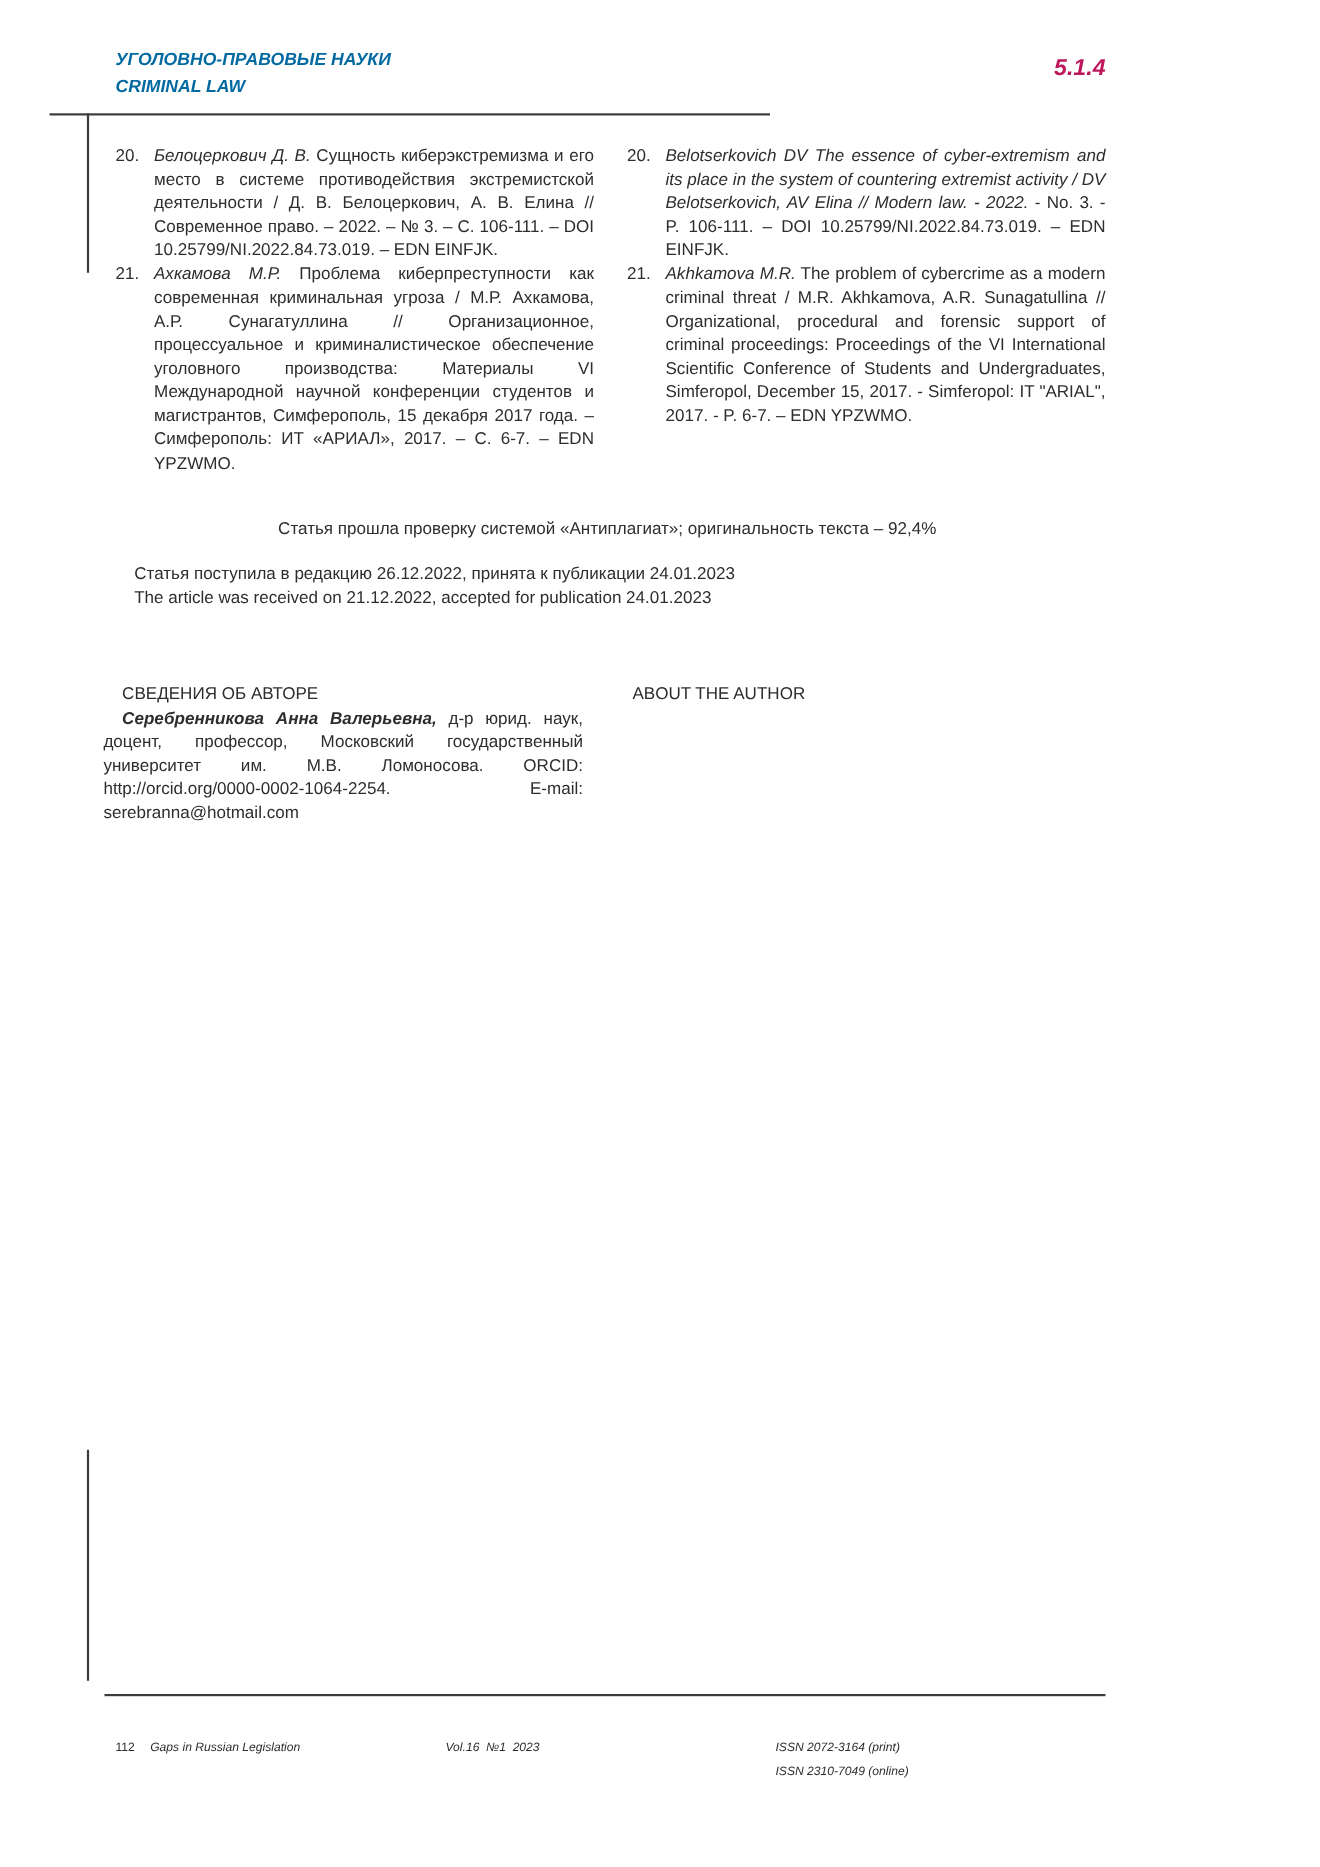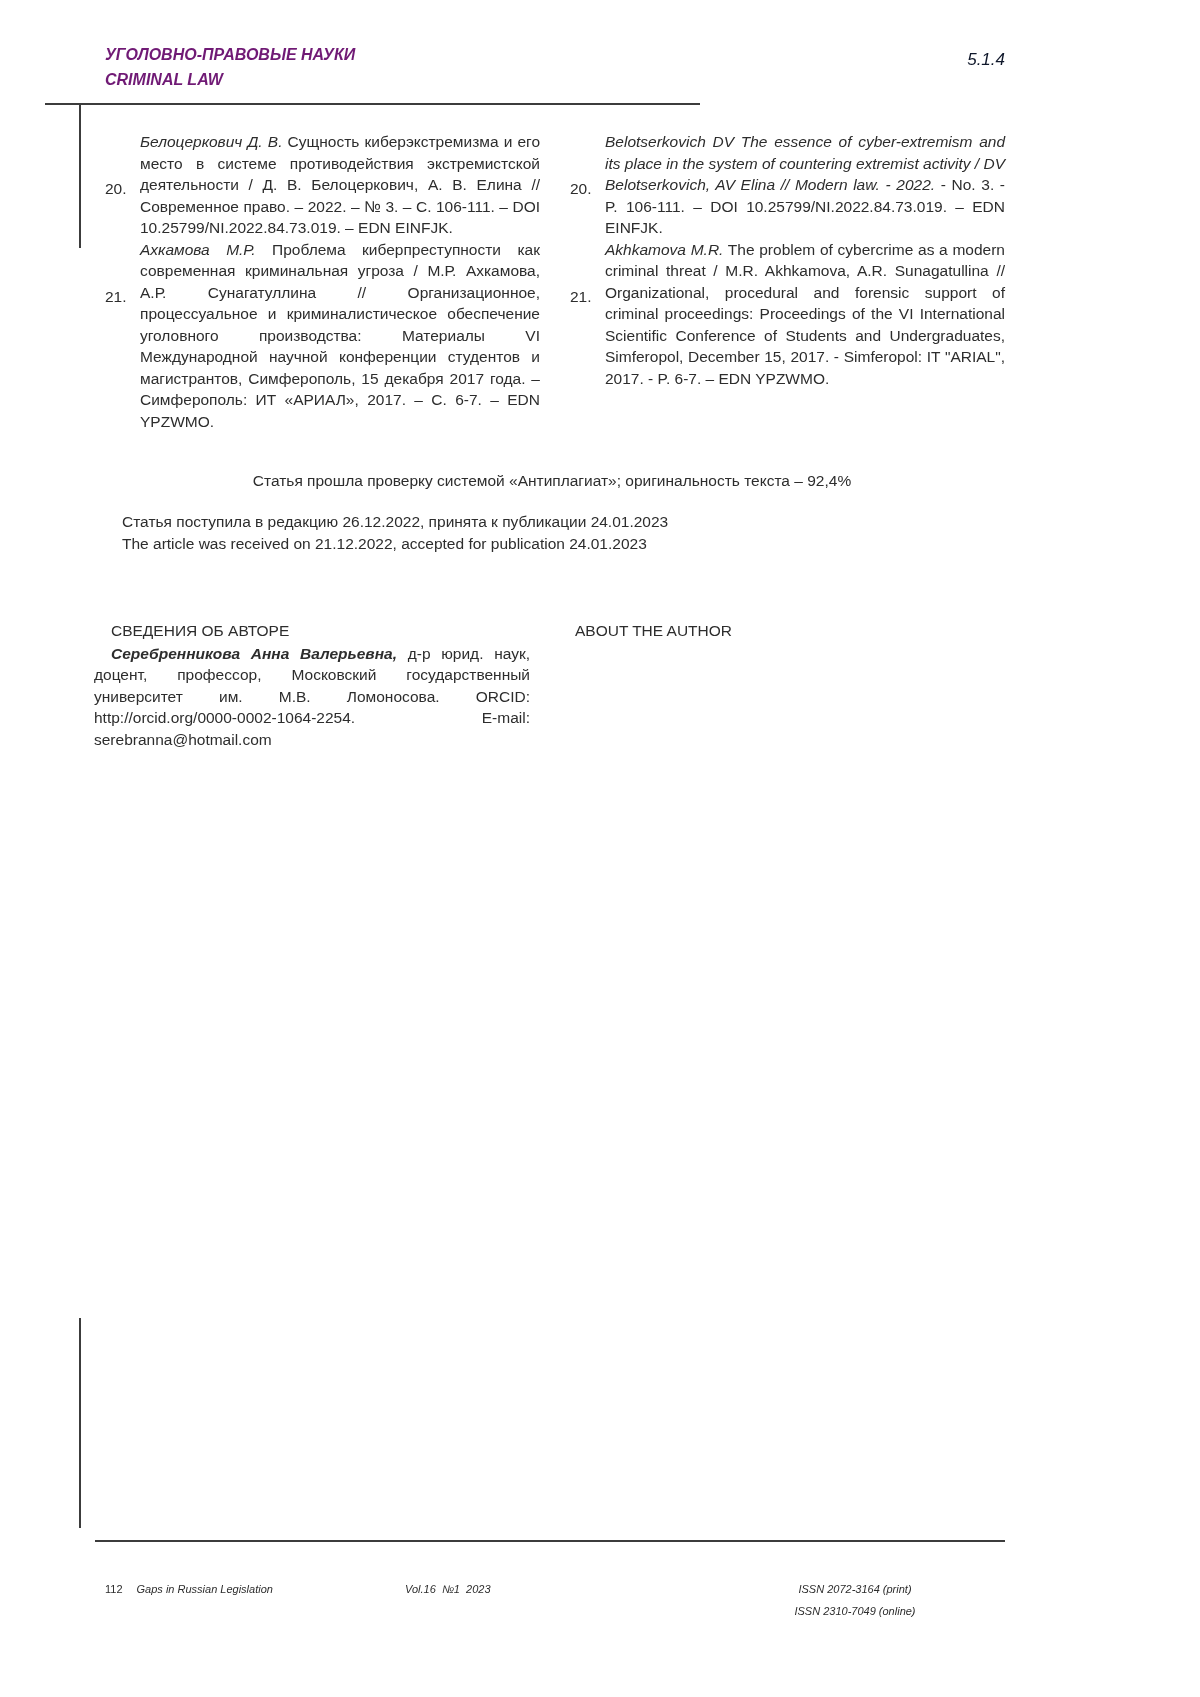--- a/index.html
+++ b/index.html
@@ -10,39 +10,39 @@
     height:1697px;
     background:#ffffff;
     font-family:"Liberation Sans","DejaVu Sans",sans-serif;
     color:#2d2d2d;
     overflow:hidden;
   }
   
   .hdr-rubric {
     position:absolute; left:105px; top:42px;
     font-size:16px; font-weight:bold; font-style:italic;
-    line-height:25px; color:#701a75;
+    line-height:25px; color:#0369a1;
   }
   .hdr-code {
     position:absolute; right:195px; top:50px;
-    font-size:17px; font-weight:normal; font-style:italic; color:#0f172a;
+    font-size:21px; font-weight:bold; font-style:italic; color:#be185d;
   }
   .rule-top { position:absolute; left:45px; top:103px; width:655px; height:2px; background:#3c3c3c; }
   .vline-top { position:absolute; left:79px; top:103px; width:2px; height:145px; background:#3c3c3c; }
   .vline-bottom { position:absolute; left:79px; top:1318px; width:2px; height:210px; background:#3c3c3c; }
   .rule-footer { position:absolute; left:95px; top:1540px; width:910px; height:2px; background:#3c3c3c; }
 
   
   .refs {
     position:absolute; left:105px; top:131px; width:900px;
     display:flex; gap:30px;
   }
   .ref-col { width:435px; font-size:15.5px; line-height:21.5px; text-align:justify; }
   .ref { display:flex; }
-  .ref-num { flex:0 0 35px;margin-top:47px; }
+  .ref-num { flex:0 0 35px; }
   .ref-body { flex:1; }
   .it { font-style:italic; }
   .bi { font-weight:bold; font-style:italic; }
 
   
   .plagiarism-note {
     position:absolute; left:122px; top:470px; width:860px;
     font-size:15.5px; line-height:22px;text-align:center;
   }
   .received-block {
@@ -61,21 +61,21 @@
 
   
   .footer {
     position:absolute; left:105px; top:1551px; width:900px;
     display:flex; align-items:flex-start;
     font-size:11px; font-style:italic; line-height:22px;margin-top:27px;
   }
   .footer-left { flex:1; text-align:left; font-style:normal; }
   .footer-left .journal { font-style:italic; margin-left:14px; }
   .footer-center { flex:1; text-align:left; white-space:pre; }
-  .footer-right { flex:1; text-align:center; }
+  .footer-right { flex:1; text-align:left; }
 </style>
 </head>
 <body>
 
 <div class="page">
 
   <div class="hdr-rubric">
     <div>УГОЛОВНО-ПРАВОВЫЕ НАУКИ</div>
     <div>CRIMINAL LAW</div>
   </div>

